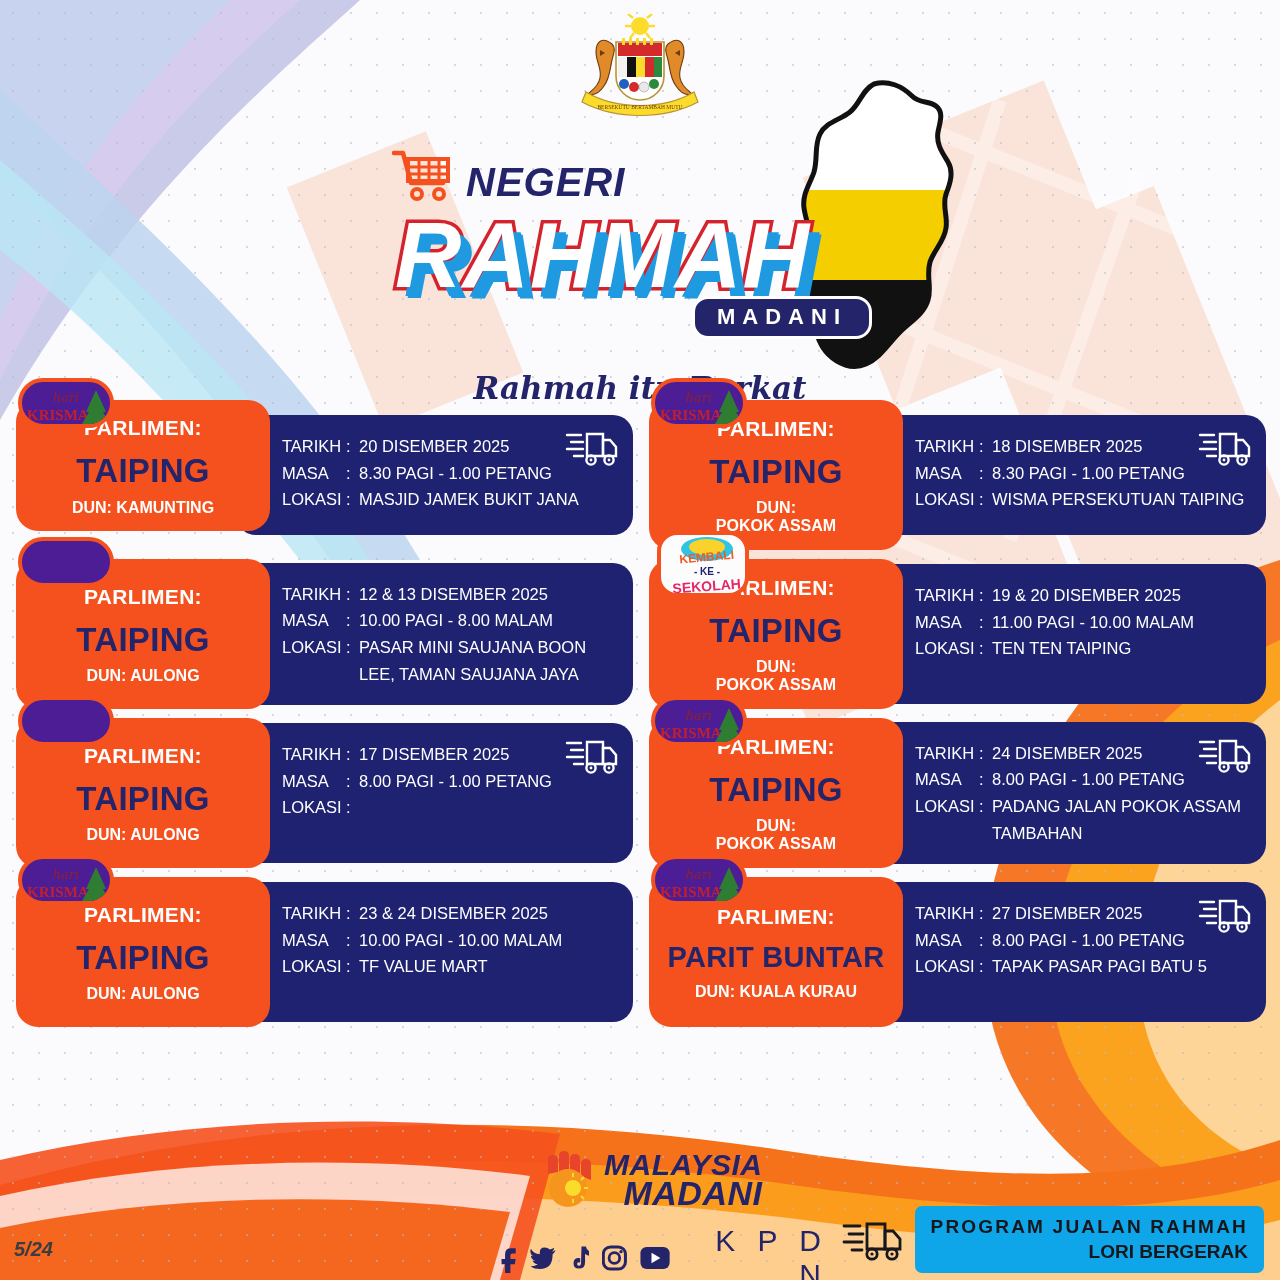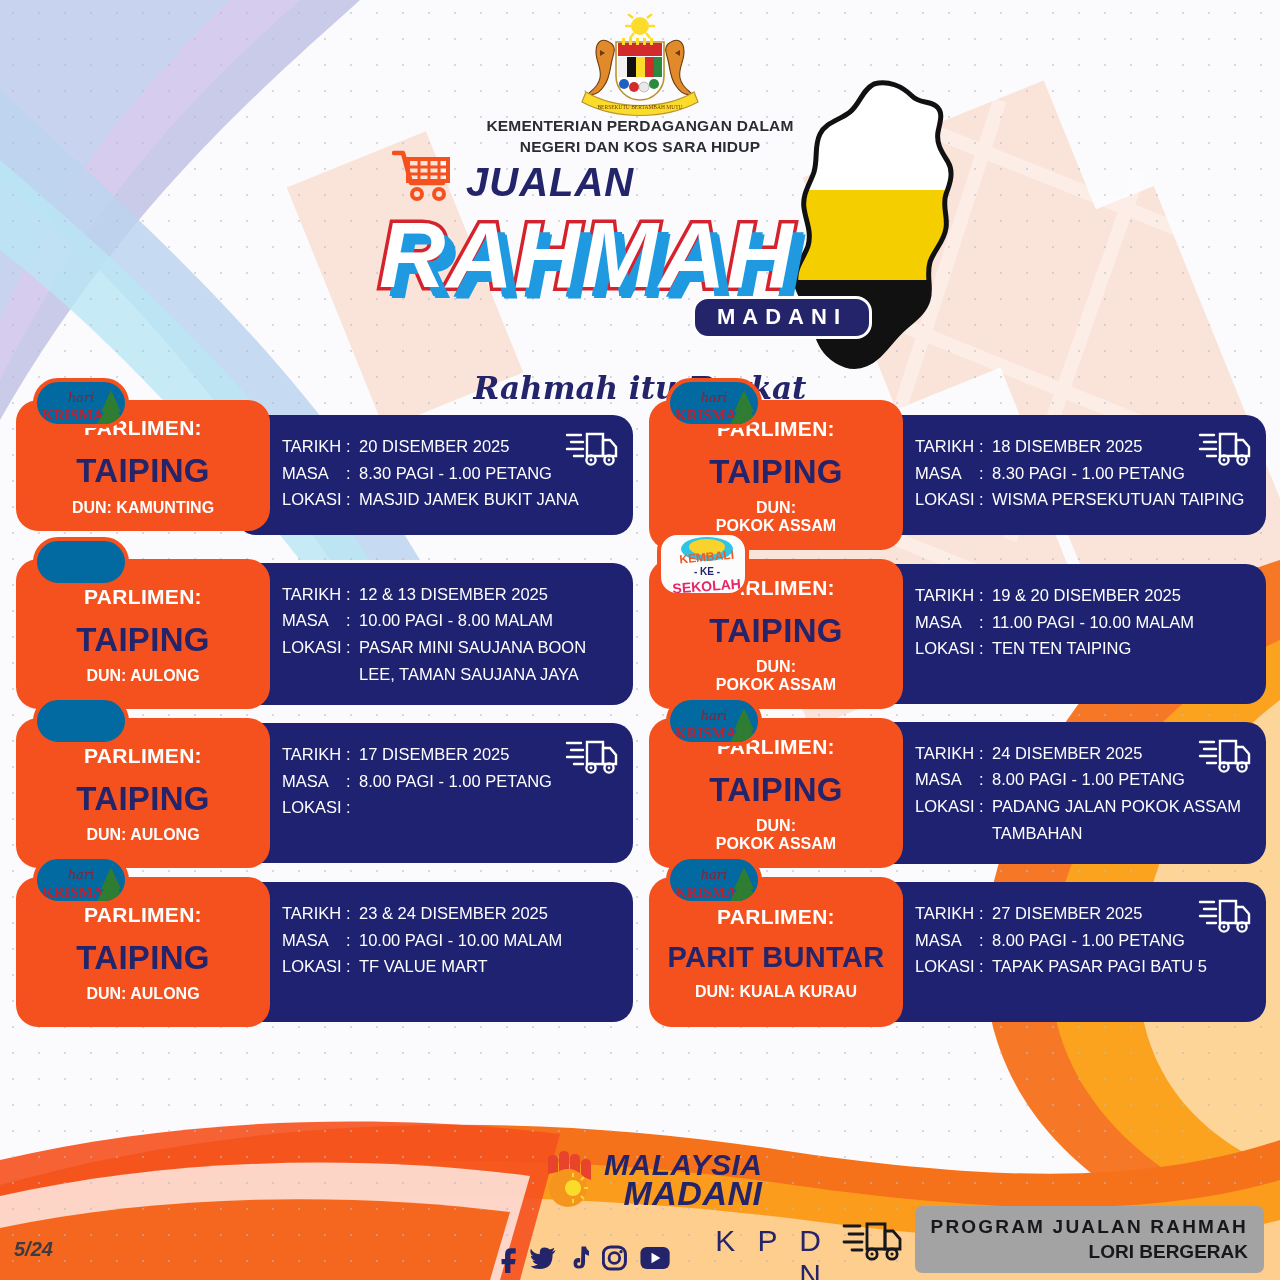--- a/index.html
+++ b/index.html
@@ -34,21 +34,21 @@
   .perak-map { position: absolute; left: 770px; top: 78px; width: 230px; height: 300px; }
 
   .cart-icon { position: absolute; left: 392px; top: 148px; width: 62px; height: 54px; }
 
   .jualan {
     position: absolute; left: 466px; top: 160px;
     font-size: 40px; font-weight: bold; font-style: italic;
     color: #24246b; letter-spacing: 1px;
   }
 
-  .rahmah-wrap { position: absolute; left: 379px; top: 205px; width: 500px; height: 100px; }
+  .rahmah-wrap { position: absolute; left: 395px; top: 205px; width: 500px; height: 100px; }
   .rahmah {
     font-size: 92px; font-weight: bold; font-style: italic;
     letter-spacing: 1px; color: #ffffff; line-height: 100px;
     -webkit-text-stroke: 7px #d5232e;
     paint-order: stroke fill;
     text-shadow:
       9px 9px 0 #1f9ae0,
       9px 9px 0 #1f9ae0,
       11px 11px 0 #1f9ae0;
     white-space: nowrap;
@@ -95,23 +95,23 @@
   .left-panel.tall { min-height: 150px; }
   .parlimen-label { font-size: 21px; font-weight: bold; letter-spacing: .3px; }
   .parlimen-name {
     font-size: 33px; font-weight: bold; color: #24246b;
     letter-spacing: .3px; line-height: 1.08; margin-top: 13px;
   }
   .parlimen-name.small { font-size: 29px; }
   .dun { font-size: 16px; font-weight: bold; margin-top: 10px; line-height: 1.12; }
 
   .badge {
-    position: absolute; left: 17px; top: -22px;
+    position: absolute; left: 2px; top: -22px;
     width: 96px; height: 50px;
-    background: #0369a1;
+    background: #4c1d95;
     border: 4px solid #f5511e;
     border-radius: 26px;
     z-index: 4;
     overflow: hidden;
   }
   .badge.sekolah {
     left: 8px; top: -28px; width: 92px; height: 66px;
     border-radius: 20px; background: #fcfcfc;
   }
 
@@ -151,21 +151,21 @@
     display: flex; align-items: center; gap: 13px;
     color: #24246b;
   }
   .kpdn { font-size: 30px; font-weight: 500; letter-spacing: 7px; color: #24246b; margin-left: 6px; }
 
   .lori-badge {
     position: absolute; right: 16px; top: 78px;
     display: flex; align-items: center; gap: 12px;
   }
   .lori-box {
-    background: #a3a3a3; border-radius: 7px;
+    background: #0ea5e9; border-radius: 7px;
     padding: 8px 16px 9px;
     color: #17171c; font-weight: bold; font-size: 19px; line-height: 1.32;
   }
   .lori-l1 { letter-spacing: 2.2px; }
 
   .page-num {
     position: absolute; left: 14px; top: 1238px; z-index: 8;
     color: #3b3b42; font-weight: bold; font-size: 20px; font-style: italic;
   }
 </style>
@@ -251,24 +251,20 @@
     </g>
     <g fill="#6b3a10">
       <path d="M40,36 l5,3 -5,3 Z"></path>
         <path d="M120,36 l-5,3 5,3 Z"></path>
     </g>
 
     <path d="M26,78 C56,96 104,96 134,78 L138,88 C104,106 56,106 22,88 Z" fill="#fcdc2a" stroke="#b8932f" stroke-width="1.2"></path>
     <text x="80" y="95" font-size="5.5" text-anchor="middle" fill="#6b3a10" font-family="Liberation Serif, serif">BERSEKUTU BERTAMBAH MUTU</text>
   </svg>
 
-  <div class="ministry">
-    <div>KEMENTERIAN PERDAGANGAN DALAM</div>
-    <div>NEGERI DAN KOS SARA HIDUP</div>
-  </div>
 
   <svg class="perak-map" viewBox="0 0 230 300">
     <defs>
       <clipPath id="perakClip">
         <path d="M104,6 C118,2 132,8 142,18 C150,26 158,22 166,28 C174,34 170,44 168,54 C166,66 172,74 178,84
                  C184,94 180,106 176,116 C172,128 178,138 176,150 C174,164 164,172 160,184
                  C156,198 162,210 158,222 C154,236 140,244 130,254 C118,266 110,280 96,286
                  C82,292 68,286 58,276 C48,266 46,252 42,240 C38,226 28,218 26,204
                  C24,190 34,180 38,168 C42,154 36,144 34,130 C32,116 40,106 44,94
                  C48,80 44,68 50,56 C56,44 70,42 80,34 C90,26 92,12 104,6 Z"></path>
@@ -294,21 +290,21 @@
       <path d="M27,11 v22"></path>
         <path d="M37,11 v22"></path>
         <path d="M47,11 v22"></path>
       <path d="M16,19 h40"></path>
         <path d="M16,26 h40"></path>
     </g>
     <circle cx="25" cy="46" r="5" fill="none" stroke="#f5511e" stroke-width="4"></circle>
     <circle cx="47" cy="46" r="5" fill="none" stroke="#f5511e" stroke-width="4"></circle>
   </svg>
 
-  <div class="jualan">JUALAN</div>
+  <div class="jualan">NEGERI</div>
 
   <div class="rahmah-wrap">
     <div class="rahmah">RAHMAH</div>
   </div>
 
   <div class="madani-pill">MADANI</div>
 
   <div class="tagline">Rahmah itu Berkat</div>
 </div>
 

